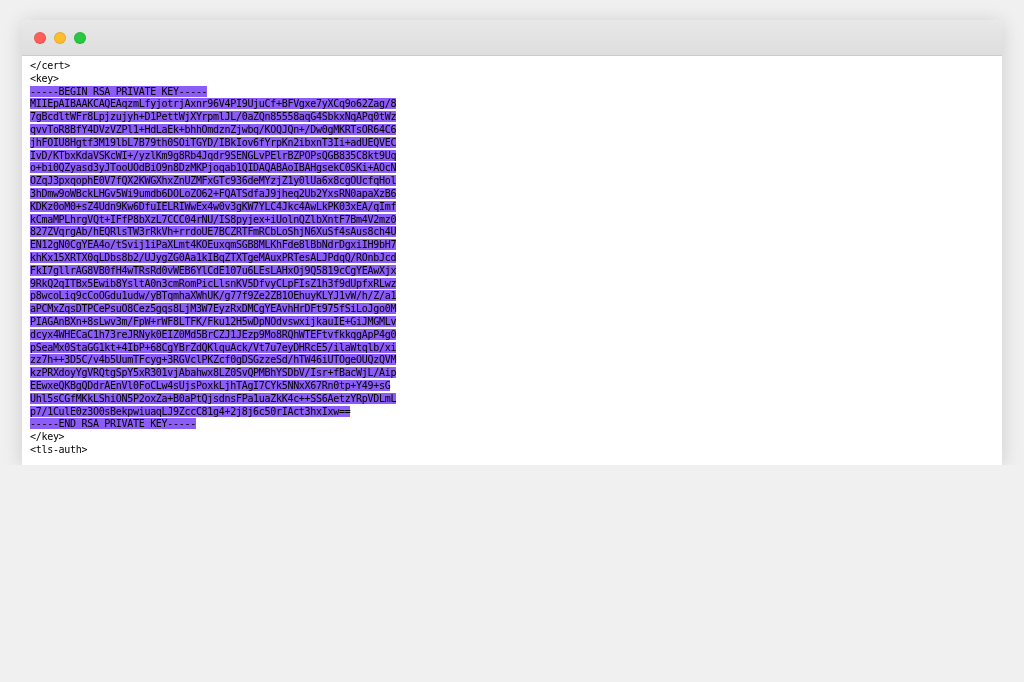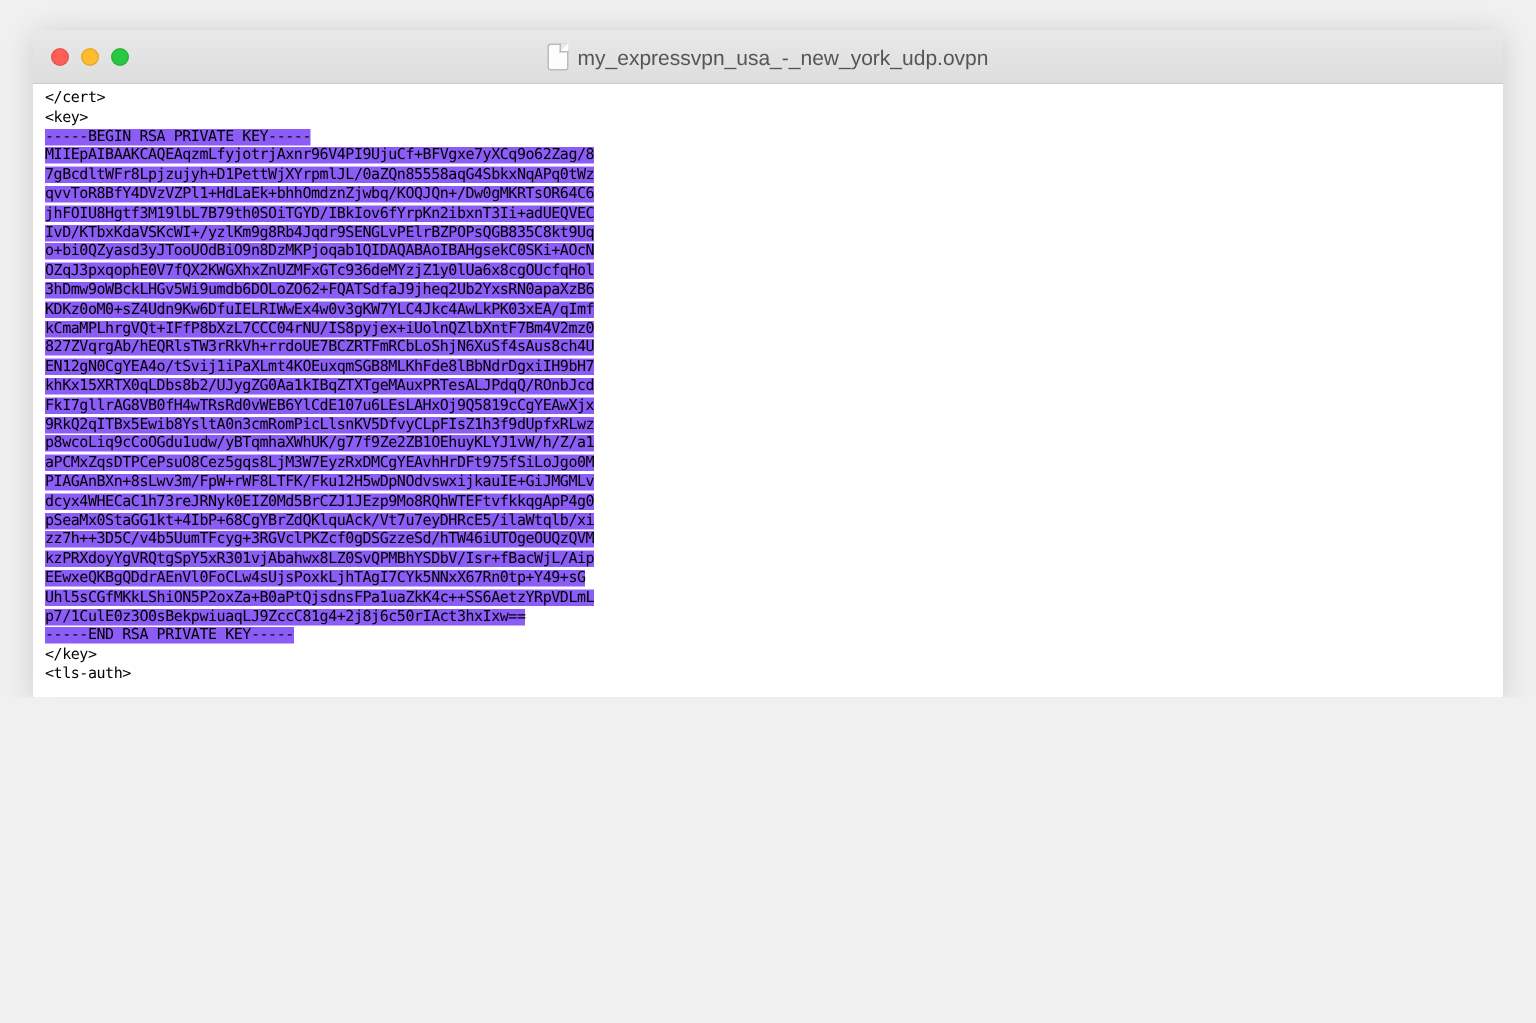--- a/index.html
+++ b/index.html
@@ -104,19 +104,15 @@
 </head>
 <body>
 
 <div class="window">
   <div class="titlebar">
     <div class="traffic-lights">
       <div class="traffic-light traffic-close"></div>
       <div class="traffic-light traffic-minimize"></div>
       <div class="traffic-light traffic-maximize"></div>
     </div>
-    <div class="title-wrap">
-      <div class="file-icon"></div>
-      <span>my_expressvpn_usa_-_new_york_udp.ovpn</span>
-    </div>
   </div>
   <div class="content"><span class="line">&lt;/cert&gt;</span><span class="line">&lt;key&gt;</span><span class="line"><span class="selected">-----BEGIN RSA PRIVATE KEY-----</span></span><span class="line"><span class="selected">MIIEpAIBAAKCAQEAqzmLfyjotrjAxnr96V4PI9UjuCf+BFVgxe7yXCq9o62Zag/8</span></span><span class="line"><span class="selected">7gBcdltWFr8Lpjzujyh+D1PettWjXYrpmlJL/0aZQn85558aqG4SbkxNqAPq0tWz</span></span><span class="line"><span class="selected">qvvToR8BfY4DVzVZPl1+HdLaEk+bhhOmdznZjwbq/KOQJQn+/Dw0gMKRTsOR64C6</span></span><span class="line"><span class="selected">jhFOIU8Hgtf3M19lbL7B79th0SOiTGYD/IBkIov6fYrpKn2ibxnT3Ii+adUEQVEC</span></span><span class="line"><span class="selected">IvD/KTbxKdaVSKcWI+/yzlKm9g8Rb4Jqdr9SENGLvPElrBZPOPsQGB835C8kt9Uq</span></span><span class="line"><span class="selected">o+bi0QZyasd3yJTooUOdBiO9n8DzMKPjoqab1QIDAQABAoIBAHgsekC0SKi+AOcN</span></span><span class="line"><span class="selected">OZqJ3pxqophE0V7fQX2KWGXhxZnUZMFxGTc936deMYzjZ1y0lUa6x8cgOUcfqHol</span></span><span class="line"><span class="selected">3hDmw9oWBckLHGv5Wi9umdb6DOLoZO62+FQATSdfaJ9jheq2Ub2YxsRN0apaXzB6</span></span><span class="line"><span class="selected">KDKz0oM0+sZ4Udn9Kw6DfuIELRIWwEx4w0v3gKW7YLC4Jkc4AwLkPK03xEA/qImf</span></span><span class="line"><span class="selected">kCmaMPLhrgVQt+IFfP8bXzL7CCC04rNU/IS8pyjex+iUolnQZlbXntF7Bm4V2mz0</span></span><span class="line"><span class="selected">827ZVqrgAb/hEQRlsTW3rRkVh+rrdoUE7BCZRTFmRCbLoShjN6XuSf4sAus8ch4U</span></span><span class="line"><span class="selected">EN12gN0CgYEA4o/tSvij1iPaXLmt4KOEuxqmSGB8MLKhFde8lBbNdrDgxiIH9bH7</span></span><span class="line"><span class="selected">khKx15XRTX0qLDbs8b2/UJygZG0Aa1kIBqZTXTgeMAuxPRTesALJPdqQ/ROnbJcd</span></span><span class="line"><span class="selected">FkI7gllrAG8VB0fH4wTRsRd0vWEB6YlCdE107u6LEsLAHxOj9Q5819cCgYEAwXjx</span></span><span class="line"><span class="selected">9RkQ2qITBx5Ewib8YsltA0n3cmRomPicLlsnKV5DfvyCLpFIsZ1h3f9dUpfxRLwz</span></span><span class="line"><span class="selected">p8wcoLiq9cCoOGdu1udw/yBTqmhaXWhUK/g77f9Ze2ZB1OEhuyKLYJ1vW/h/Z/a1</span></span><span class="line"><span class="selected">aPCMxZqsDTPCePsuO8Cez5gqs8LjM3W7EyzRxDMCgYEAvhHrDFt975fSiLoJgo0M</span></span><span class="line"><span class="selected">PIAGAnBXn+8sLwv3m/FpW+rWF8LTFK/Fku12H5wDpNOdvswxijkauIE+GiJMGMLv</span></span><span class="line"><span class="selected">dcyx4WHECaC1h73reJRNyk0EIZ0Md5BrCZJ1JEzp9Mo8RQhWTEFtvfkkqgApP4g0</span></span><span class="line"><span class="selected">pSeaMx0StaGG1kt+4IbP+68CgYBrZdQKlquAck/Vt7u7eyDHRcE5/ilaWtqlb/xi</span></span><span class="line"><span class="selected">zz7h++3D5C/v4b5UumTFcyg+3RGVclPKZcf0gDSGzzeSd/hTW46iUTOgeOUQzQVM</span></span><span class="line"><span class="selected">kzPRXdoyYgVRQtgSpY5xR301vjAbahwx8LZ0SvQPMBhYSDbV/Isr+fBacWjL/Aip</span></span><span class="line"><span class="selected">EEwxeQKBgQDdrAEnVl0FoCLw4sUjsPoxkLjhTAgI7CYk5NNxX67Rn0tp+Y49+sG</span></span><span class="line"><span class="selected">Uhl5sCGfMKkLShiON5P2oxZa+B0aPtQjsdnsFPa1uaZkK4c++SS6AetzYRpVDLmL</span></span><span class="line"><span class="selected">p7/1CulE0z3O0sBekpwiuaqLJ9ZccC81g4+2j8j6c50rIAct3hxIxw==</span></span><span class="line"><span class="selected">-----END RSA PRIVATE KEY-----</span></span><span class="line">&lt;/key&gt;</span><span class="line">&lt;tls-auth&gt;</span></div>
 </div>
 
 </body></html>

